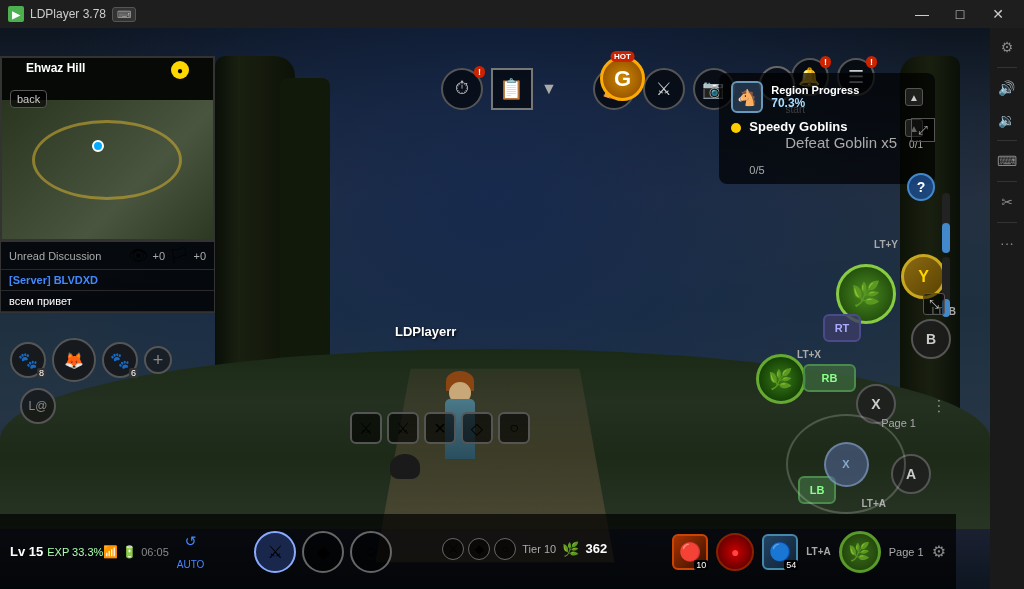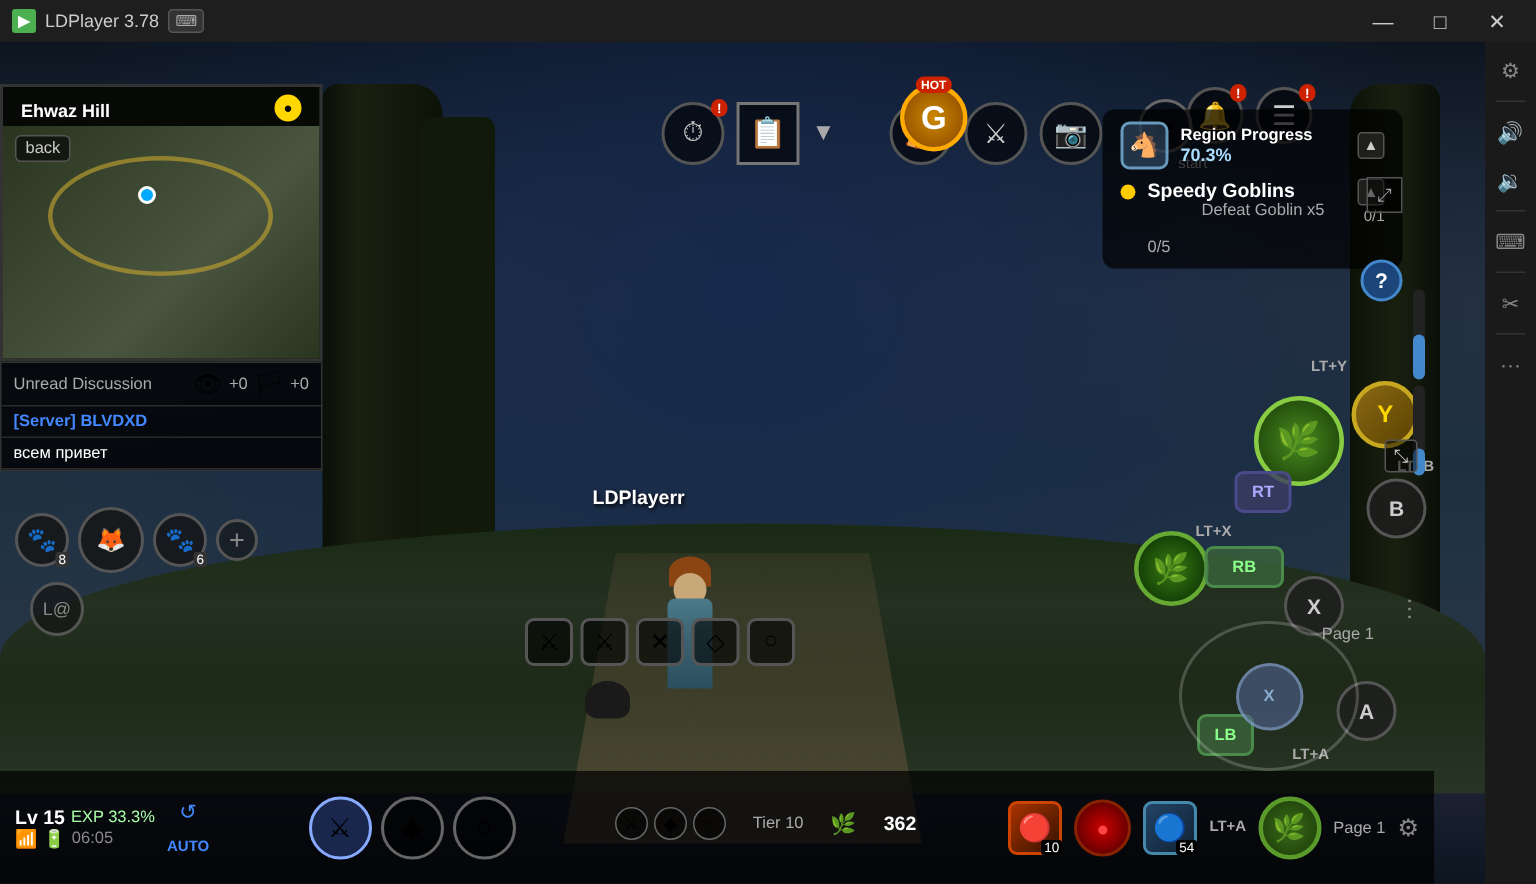--- a/index.html
+++ b/index.html
@@ -363,21 +363,21 @@
       flex-shrink: 0;
     }
     .quest-info { flex: 1; }
     .quest-name {
       color: #ffffff;
       font-size: 13px;
       font-weight: bold;
     }
     .quest-sub {
       color: #aaaaaa;
-      font-size: 11px;
+      font-size: 15px;
       padding-left: 36px;
     }
     .quest-progress {
       color: #aaaaaa;
       font-size: 11px;
       margin-top: 13px;
     }
     .quest-arrows {
       display: flex;
       flex-direction: column;
@@ -410,24 +410,24 @@
       width: 215px;
       height: 185px;
       background: #1a1f15;
       border: 2px solid #333;
       z-index: 40;
       overflow: hidden;
     }
     .minimap-header {
       background: rgba(0,0,0,0.7);
       display: flex;
-      align-items: flex-end;
+      align-items: flex-start;
       justify-content: space-between;
-      padding: 3px 12px;
-      height: 26px;
+      padding: 3px 24px;
+      height: 42px;
     }
     .minimap-title {
       color: #ffffff;
       font-size: 12px;
       font-weight: bold;
     }
     .minimap-gold {
       width: 18px;
       height: 18px;
       background: #ffd700;
@@ -529,21 +529,21 @@
       display: flex;
       align-items: center;
       padding: 0 10px;
       z-index: 40;
       gap: 8px;
     }
 
     
     .lv-box {
       display: flex;
-      flex-direction: column;
+      flex-direction: row;
       min-width: 90px;
     }
     .lv-row {
       display: flex;
       align-items: center;
       gap: 4px;
     }
     .lv-text { color: #fff; font-size: 13px; font-weight: bold; }
     .exp-text { color: #aaffaa; font-size: 11px; }
     .wifi-icon { color: #888; font-size: 12px; }
@@ -563,21 +563,21 @@
       flex-direction: column;
       align-items: center;
     }
     .auto-arrow {
       color: #4488ff;
       font-size: 14px;
     }
     .auto-label {
       color: #4488ff;
       font-size: 10px;
-      font-weight: bold;
+      font-weight: normal;
       margin-top: 10px;
     }
     .skill-icon {
       width: 42px;
       height: 42px;
       border-radius: 50%;
       border: 2px solid #666;
       display: flex;
       align-items: center;
       justify-content: center;
@@ -591,21 +591,21 @@
     
     .hp-mp-area {
       display: flex;
       flex-direction: column;
       gap: 3px;
       flex: 1;
     }
     .tier-row {
       display: flex;
       align-items: center;
-      gap: 18px;
+      gap: 6px;
     }
     .tier-icons {
       display: flex;
       align-items: center;
       gap: 4px;
     }
     .tier-small-icon {
       width: 22px;
       height: 22px;
       border-radius: 50%;

